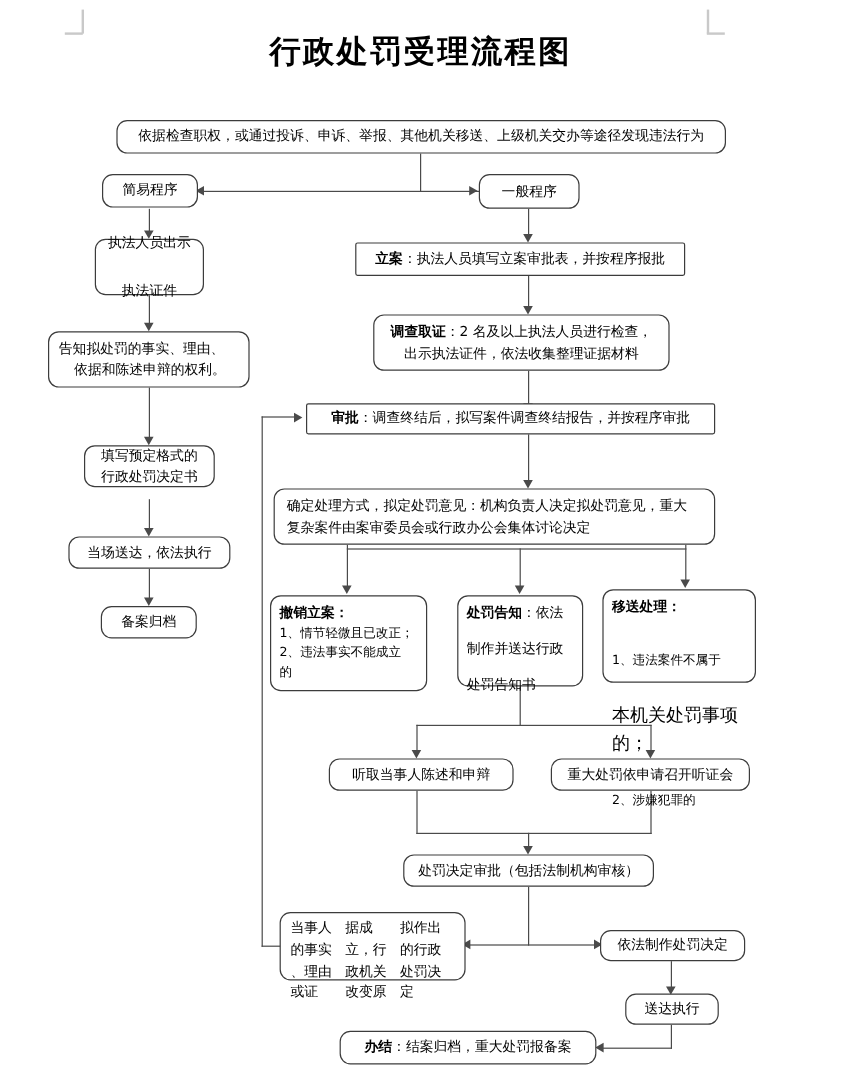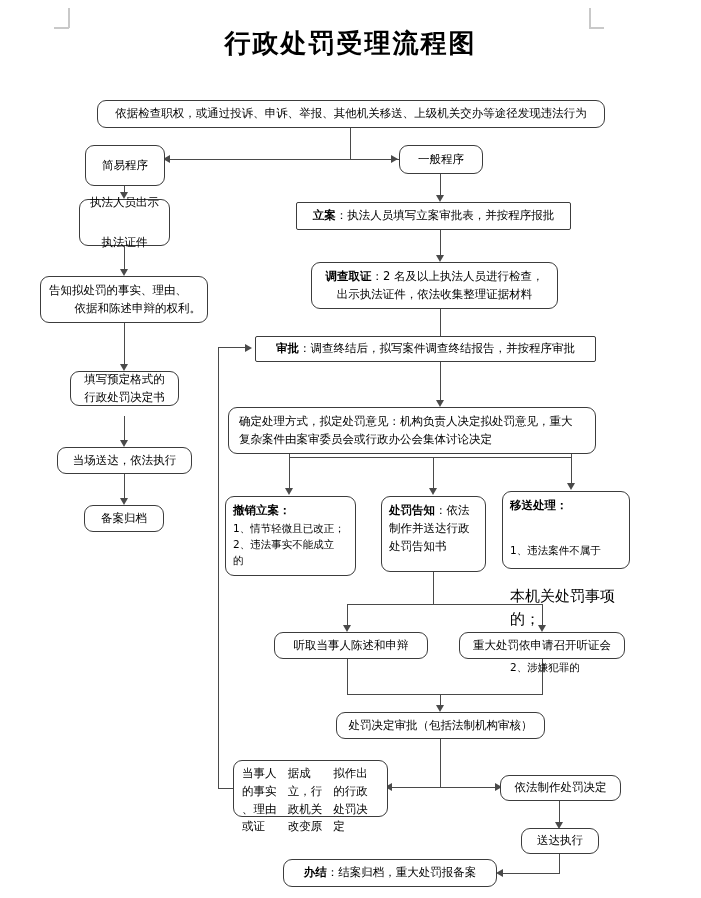--- a/index.html
+++ b/index.html
@@ -76,41 +76,41 @@
 
   <div class="node r" style="left:97px;top:100px;width:508px;height:28px;">
     <span class="tx">依据检查职权，或通过投诉、申诉、举报、其他机关移送、上级机关交办等途径发现违法行为</span>
   </div>
 
   <div class="ln lnv" style="left:350px;top:128px;height:32px;"></div>
   <div class="ln lnh" style="left:130px;top:159px;width:272px;"></div>
   <div class="ar lt" style="left:163px;top:155px;"></div>
   <div class="ar rt" style="left:391px;top:155px;"></div>
 
-  <div class="node r" style="left:85px;top:145px;width:80px;height:41px;">
+  <div class="node r" style="left:85px;top:145px;width:80px;height:28px;">
     <span class="tx">简易程序</span>
   </div>
   <div class="node r" style="left:399px;top:145px;width:84px;height:29px;">
     <span class="tx">一般程序</span>
   </div>
 
   <div class="ln lnv" style="left:124px;top:174px;height:22px;"></div>
   <div class="ar dn" style="left:120px;top:192px;"></div>
 
   <div class="node r" style="left:79px;top:199px;width:91px;height:47px;flex-direction:column;gap:22px;">
     <span class="tx">执法人员出示</span>
     <span class="tx">执法证件</span>
   </div>
 
   <div class="ln lnv" style="left:124px;top:246px;height:27px;"></div>
   <div class="ar dn" style="left:120px;top:269px;"></div>
 
   <div class="node r" style="left:40px;top:276px;width:168px;height:47px;flex-direction:column;align-items:flex-start;padding-left:8px;">
     <span class="tx" style="text-align:left;">告知拟处罚的事实、理由、</span>
-    <span class="tx" style="text-align:right;">依据和陈述申辩的权利。</span>
+    <span class="tx" style="text-align:center;">依据和陈述申辩的权利。</span>
   </div>
 
   <div class="ln lnv" style="left:124px;top:323px;height:45px;"></div>
   <div class="ar dn" style="left:120px;top:364px;"></div>
 
   <div class="node r" style="left:70px;top:371px;width:109px;height:35px;flex-direction:column;">
     <span class="tx">填写预定格式的</span>
     <span class="tx">行政处罚决定书</span>
   </div>
 
@@ -166,21 +166,21 @@
   <div class="ar dn" style="left:429px;top:488px;"></div>
   <div class="ar dn" style="left:567px;top:483px;"></div>
 
   <div class="node r lft" style="left:225px;top:496px;width:131px;height:80px;flex-direction:column;align-items:flex-start;padding:5px 7px;">
     <span class="tx b" style="text-align:left;">撤销立案：</span>
     <span class="tx" style="text-align:left;font-size:10.5px;">1、情节轻微且已改正；</span>
     <span class="tx" style="text-align:left;font-size:10.5px;">2、违法事实不能成立</span>
     <span class="tx" style="text-align:left;font-size:10.5px;">的</span>
   </div>
 
-  <div class="node r lft" style="left:381px;top:496px;width:105px;height:76px;flex-direction:column;align-items:flex-start;padding:5px 7px;">
+  <div class="node r lft" style="left:381px;top:496px;width:105px;height:76px;flex-direction:column;align-items:flex-start;padding:5px 7px;gap:12px;">
     <span class="tx" style="text-align:left;"><b class="b">处罚告知</b><span>：依法</span></span>
     <span class="tx" style="text-align:left;">制作并送达行政</span>
     <span class="tx" style="text-align:left;">处罚告知书</span>
   </div>
 
   <div class="node r lft" style="left:502px;top:491px;width:128px;height:78px;flex-direction:column;align-items:flex-start;padding:5px 7px;gap:27px;">
     <span class="tx b" style="text-align:left;">移送处理：</span>
     <span class="tx" style="text-align:left;font-size:10.5px;">1、违法案件不属于</span>
     <span class="tx" style="text-align:left;font-size:15px;">本机关处罚事项的；</span>
     <span class="tx" style="text-align:left;font-size:10.5px;">2、涉嫌犯罪的</span>

